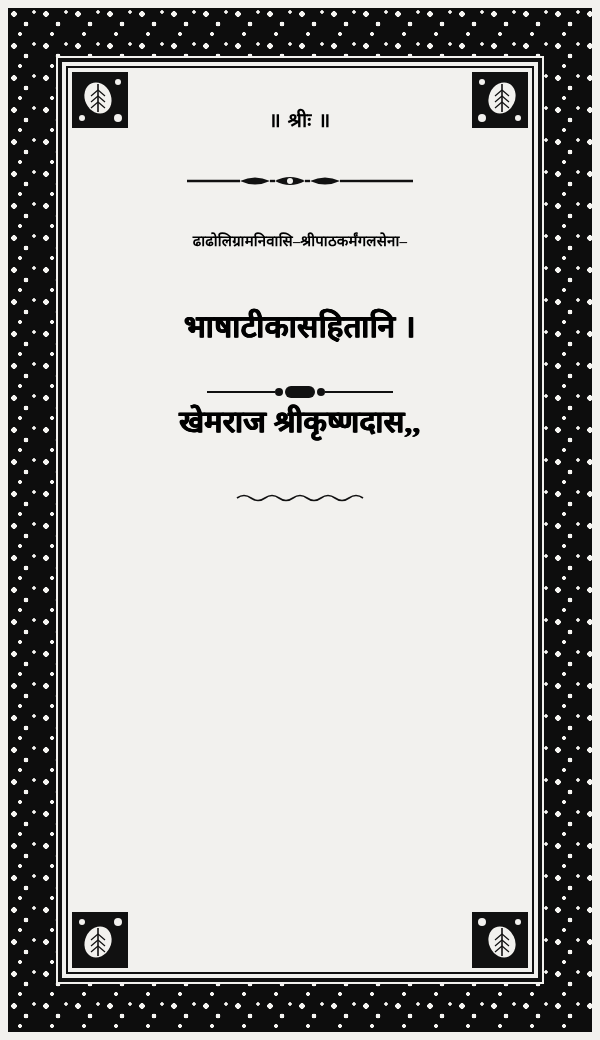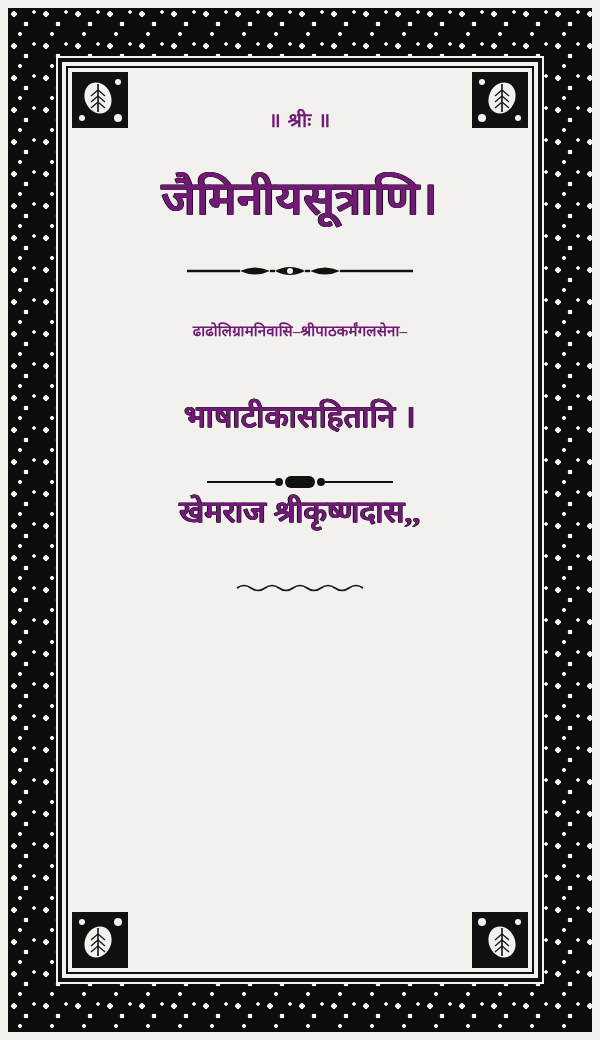--- a/index.html
+++ b/index.html
@@ -80,21 +80,21 @@
   .content {
     position: absolute;
     left: 78px;
     top: 78px;
     right: 78px;
     bottom: 78px;
     display: flex;
     flex-direction: column;
     align-items: center;
     text-align: center;
-    color: #701a75;
+    color: #000000;
     font-family: "Liberation Serif", serif;
   }
 
   .invocation {
     margin-top: 28px;
     font-size: 20px;
     font-weight: bold;
     letter-spacing: 1px;
   }
 
@@ -218,21 +218,20 @@
       <path d="M30 22 L37 28 M30 28 L37 34 M30 34 L37 40 M30 22 L23 28 M30 28 L23 34 M30 34 L23 40" stroke="#111" stroke-width="1.2"></path>
       <circle cx="10" cy="10" r="4" fill="#f2f1ee"></circle>
       <circle cx="46" cy="10" r="3" fill="#f2f1ee"></circle>
     </svg>
   </div>
 
   <div class="content">
 
     <div class="invocation">॥ श्रीः ॥</div>
 
-    <div class="main-title">जैमिनीयसूत्राणि।</div>
 
     <div class="rule-1">
       <svg width="230" height="16" viewBox="0 0 230 16">
         <path d="M2 8 L55 8" stroke="#111" stroke-width="2.4"></path>
         <path d="M175 8 L228 8" stroke="#111" stroke-width="2.4"></path>
         <path d="M55 8 Q70 1 85 8 Q70 15 55 8 Z" fill="#111"></path>
         <path d="M90 8 Q105 0 120 8 Q105 16 90 8 Z" fill="#111"></path>
         <path d="M125 8 Q140 1 155 8 Q140 15 125 8 Z" fill="#111"></path>
         <path d="M155 8 L175 8" stroke="#111" stroke-width="2.4"></path>
         <path d="M85 8 L90 8" stroke="#111" stroke-width="2.4"></path>

